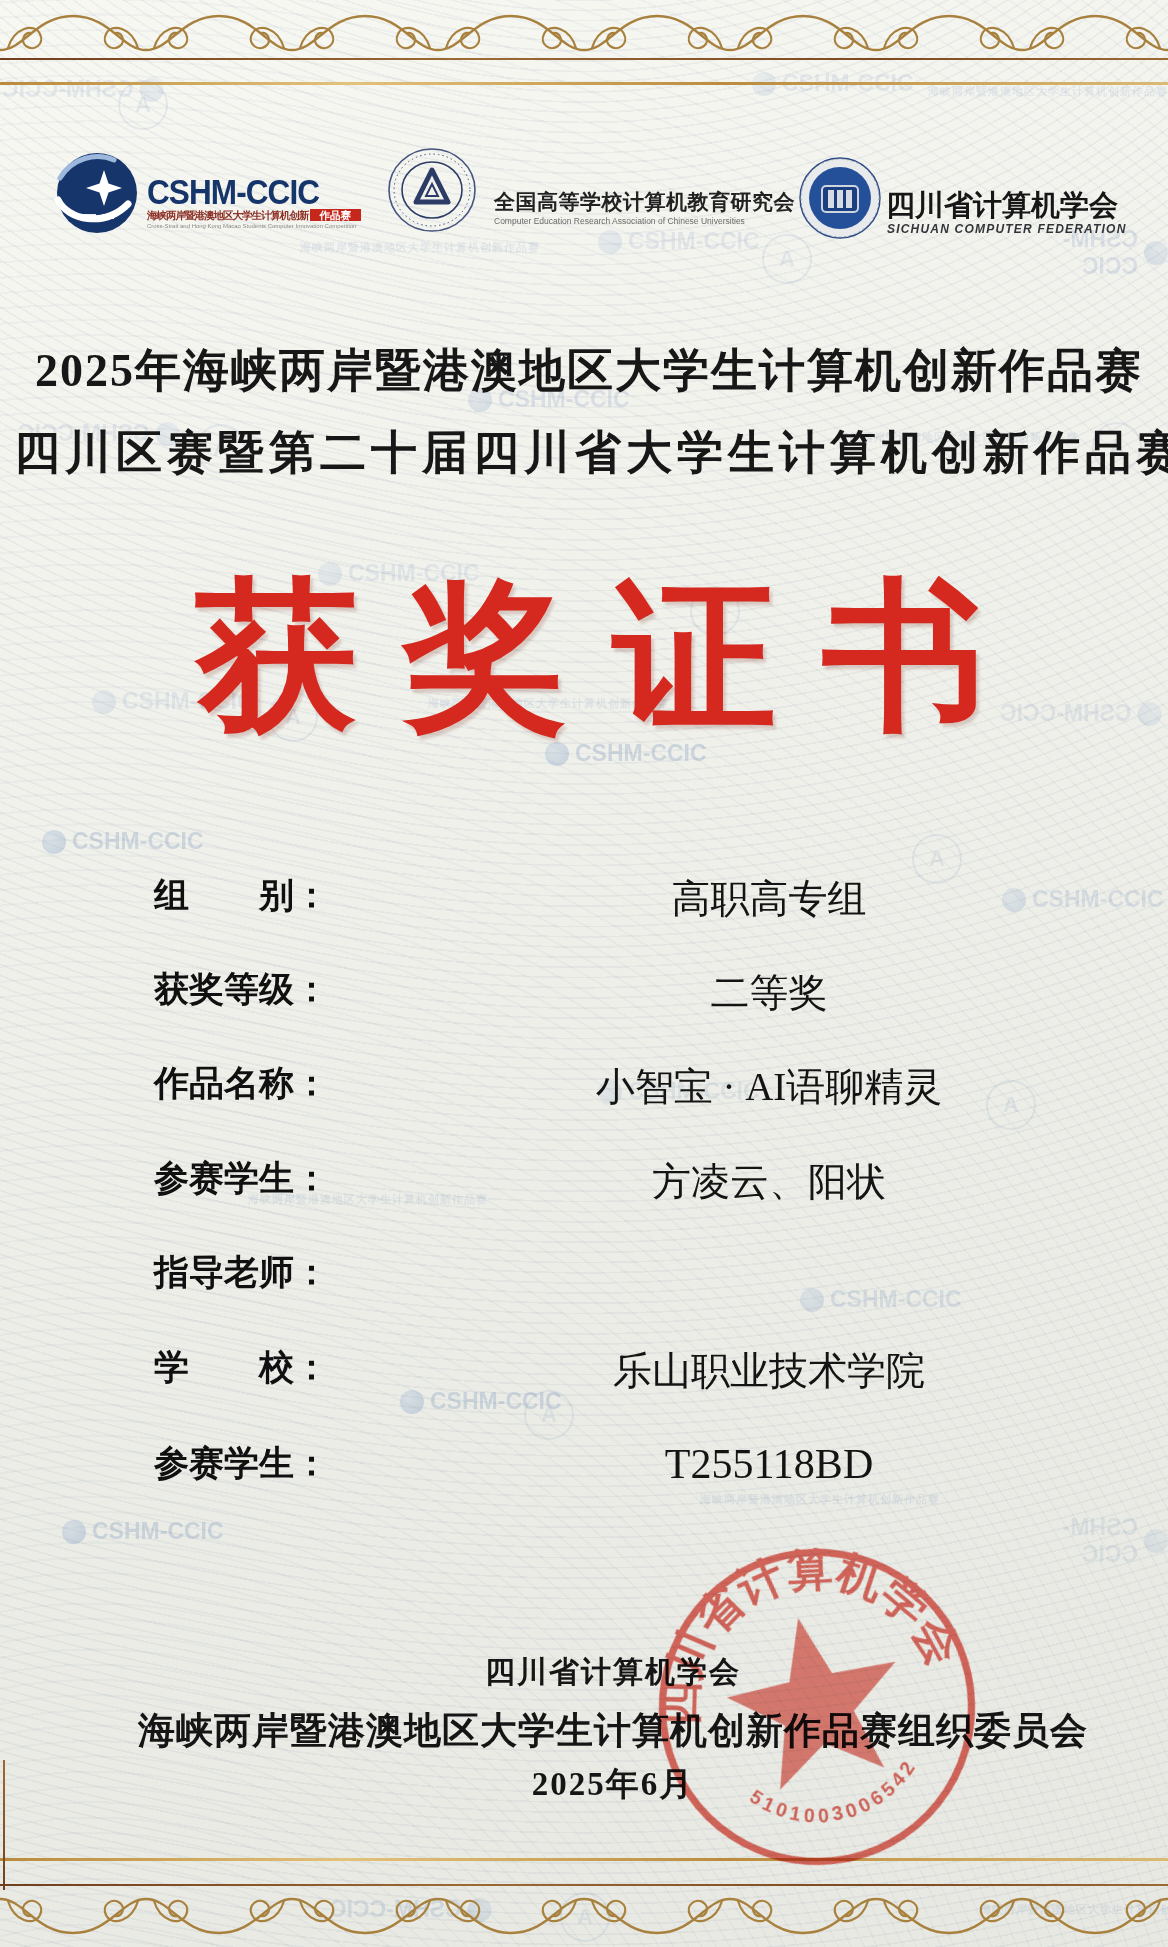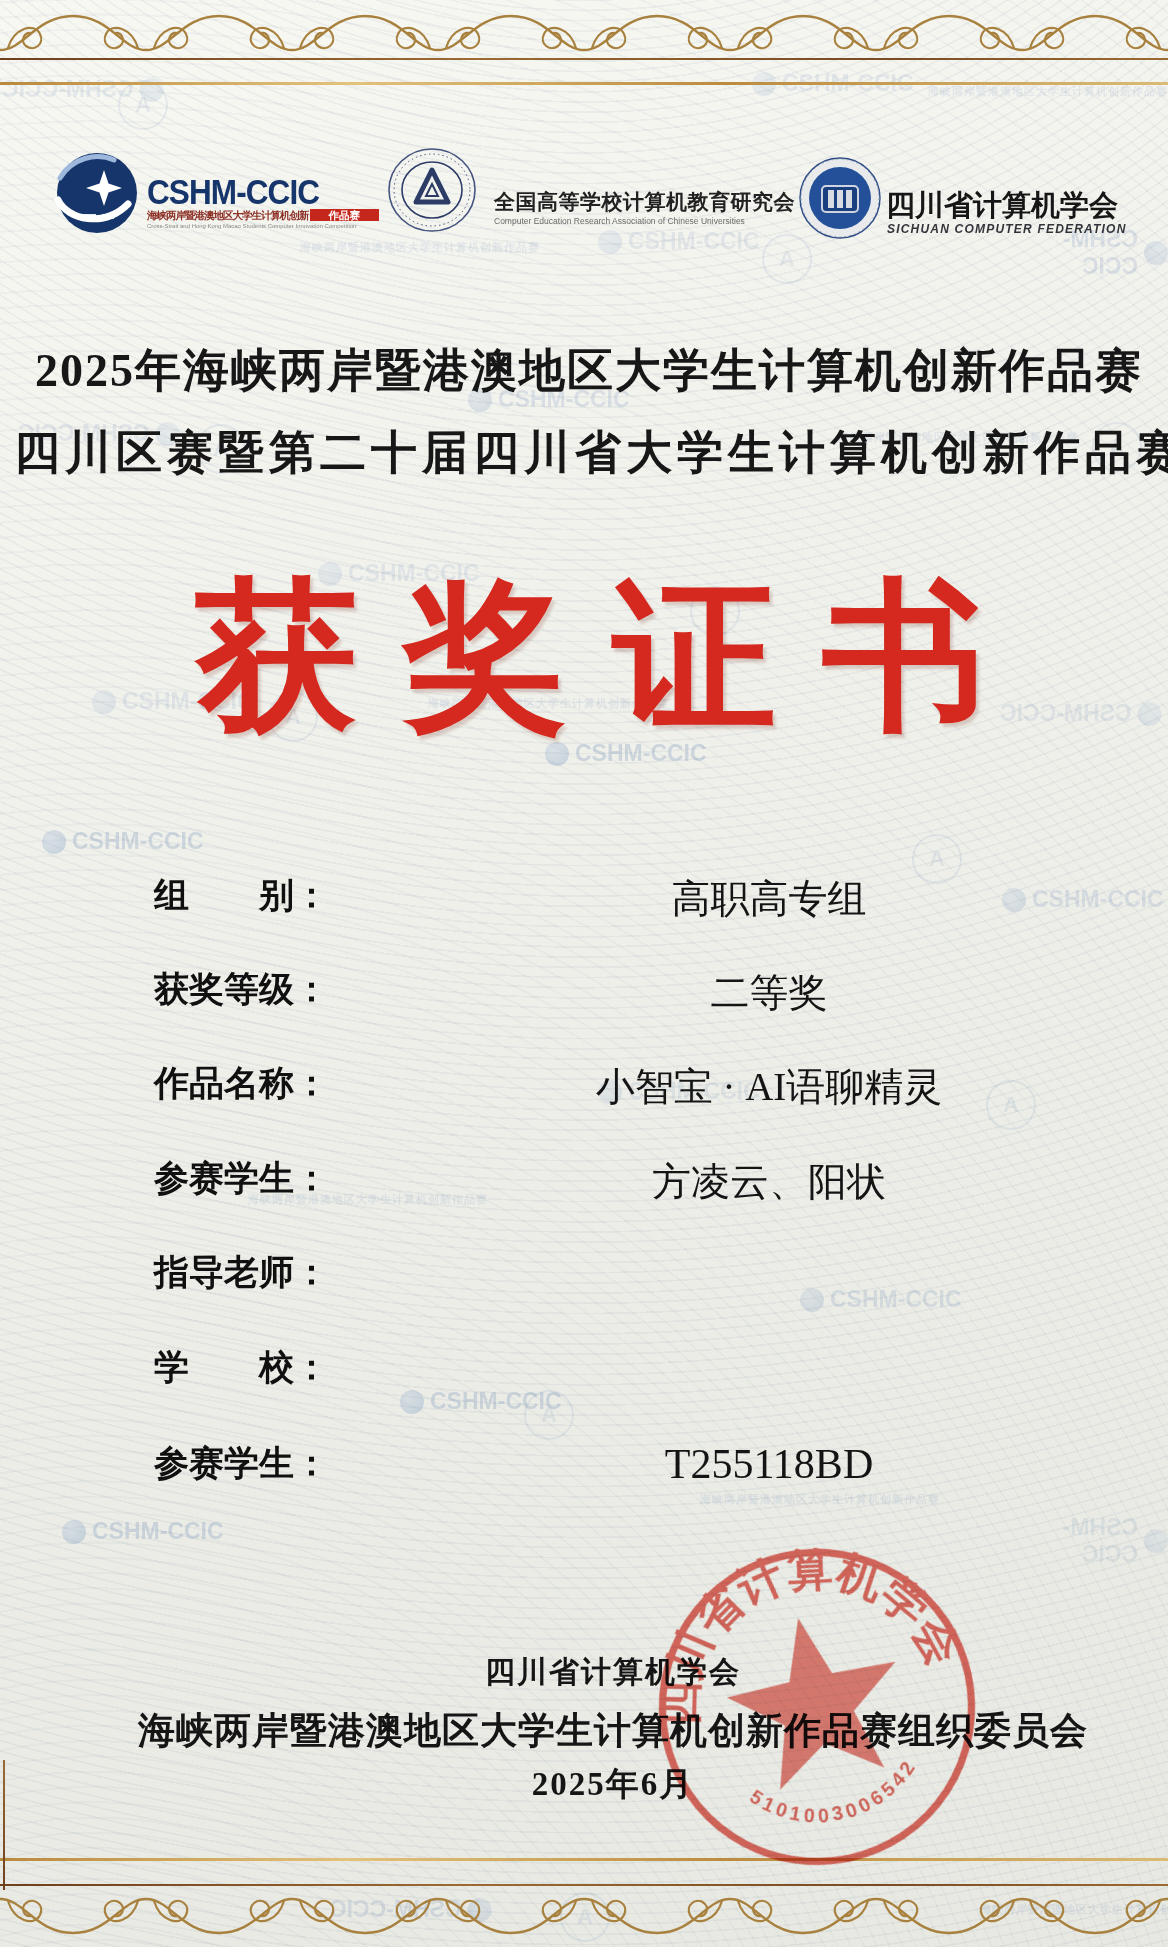--- a/index.html
+++ b/index.html
@@ -29,21 +29,21 @@
        display:flex;align-items:center;justify-content:center;opacity:.15;color:#7d98bd;
        font-family:"Liberation Sans",sans-serif;font-weight:700;font-size:22px;}
   .wmc{position:absolute;color:#7d98bd;opacity:.17;font-size:11px;font-weight:600;letter-spacing:1px;
        font-family:Liberation Sans, sans-serif;white-space:nowrap;}
   
   .logo-box{position:absolute;}
   .cshm-title{position:absolute;left:147px;top:172px;font-family:"Liberation Sans","DejaVu Sans",sans-serif;
       font-weight:800;font-size:35px;color:#16356b;letter-spacing:-1px;transform:scaleX(.9);transform-origin:left;}
   .cshm-sub{position:absolute;left:147px;top:209px;font-size:10.5px;font-weight:700;color:#8c2f24;white-space:nowrap;
       font-family:"Liberation Sans",sans-serif;letter-spacing:-1px;}
-  .cshm-sub .chip{background:#c5271d;color:#fff;padding:0 19px;margin-left:1px;letter-spacing:0;}
+  .cshm-sub .chip{background:#c5271d;color:#fff;padding:0 10px;margin-left:1px;letter-spacing:0;}
   .cshm-en{position:absolute;left:147px;top:223px;font-size:7px;color:#8a8a86;white-space:nowrap;
       font-family:"Liberation Sans",sans-serif;transform:scale(.85);transform-origin:left top;}
   .cerau-name{position:absolute;left:494px;top:188px;font-size:21px;font-weight:700;color:#222;
       white-space:nowrap;letter-spacing:.5px;}
   .cerau-en{position:absolute;left:494px;top:216px;font-size:8.5px;color:#6b6b68;white-space:nowrap;
       font-family:"Liberation Sans",sans-serif;}
   .scf-name{position:absolute;left:886px;top:186px;font-size:29px;font-weight:700;color:#161616;white-space:nowrap;}
   .scf-en{position:absolute;left:887px;top:222px;font-size:12px;color:#33343a;letter-spacing:1.2px;white-space:nowrap;
       font-family:"Liberation Sans",sans-serif;font-weight:600;font-style:italic;}
   
@@ -274,20 +274,21 @@
   </div>
   <div class="field" style="top:1155px">
     <div class="flabel">参赛学生：</div>
     <div class="fvalue">方凌云、阳状</div>
   </div>
   <div class="field" style="top:1249px">
     <div class="flabel">指导老师：</div>
   </div>
   <div class="field" style="top:1344px">
     <div class="flabel">学　　校：</div>
+    <div class="fvalue">乐山职业技术学院</div>
   </div>
   <div class="field" style="top:1440px">
     <div class="flabel">参赛学生：</div>
     <div class="fvalue" style="font-size:42px">T255118BD</div>
   </div>
 
   <div class="footer-line f1">四川省计算机学会</div>
   <div class="footer-line f2">海峡两岸暨港澳地区大学生计算机创新作品赛组织委员会</div>
   <div class="footer-line f3">2025年6月</div>
 

